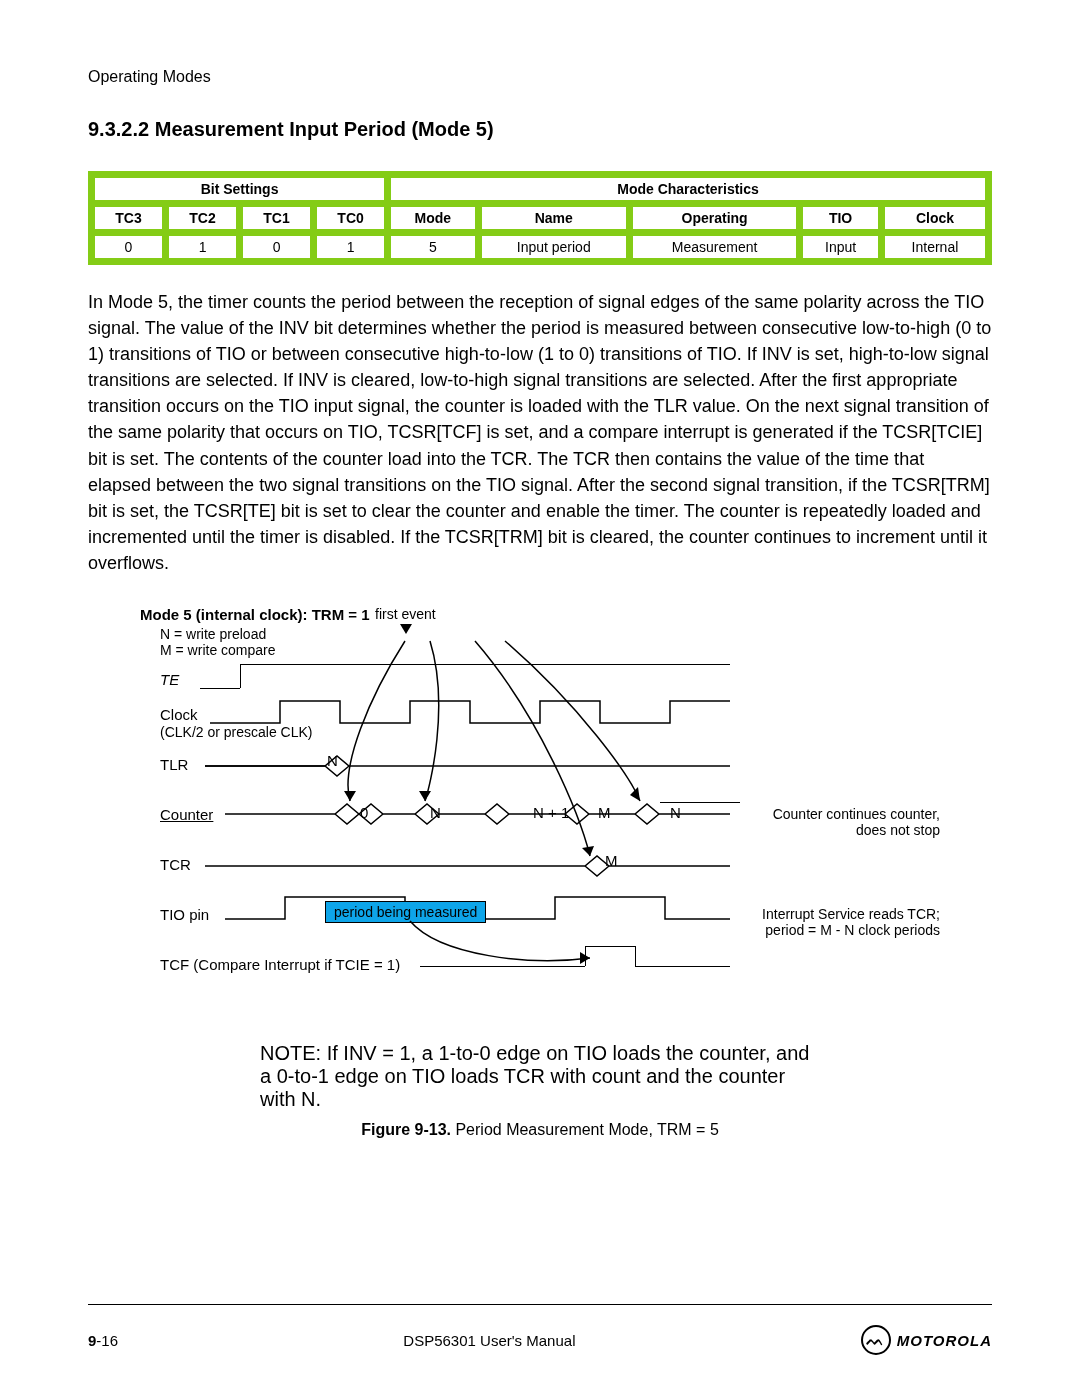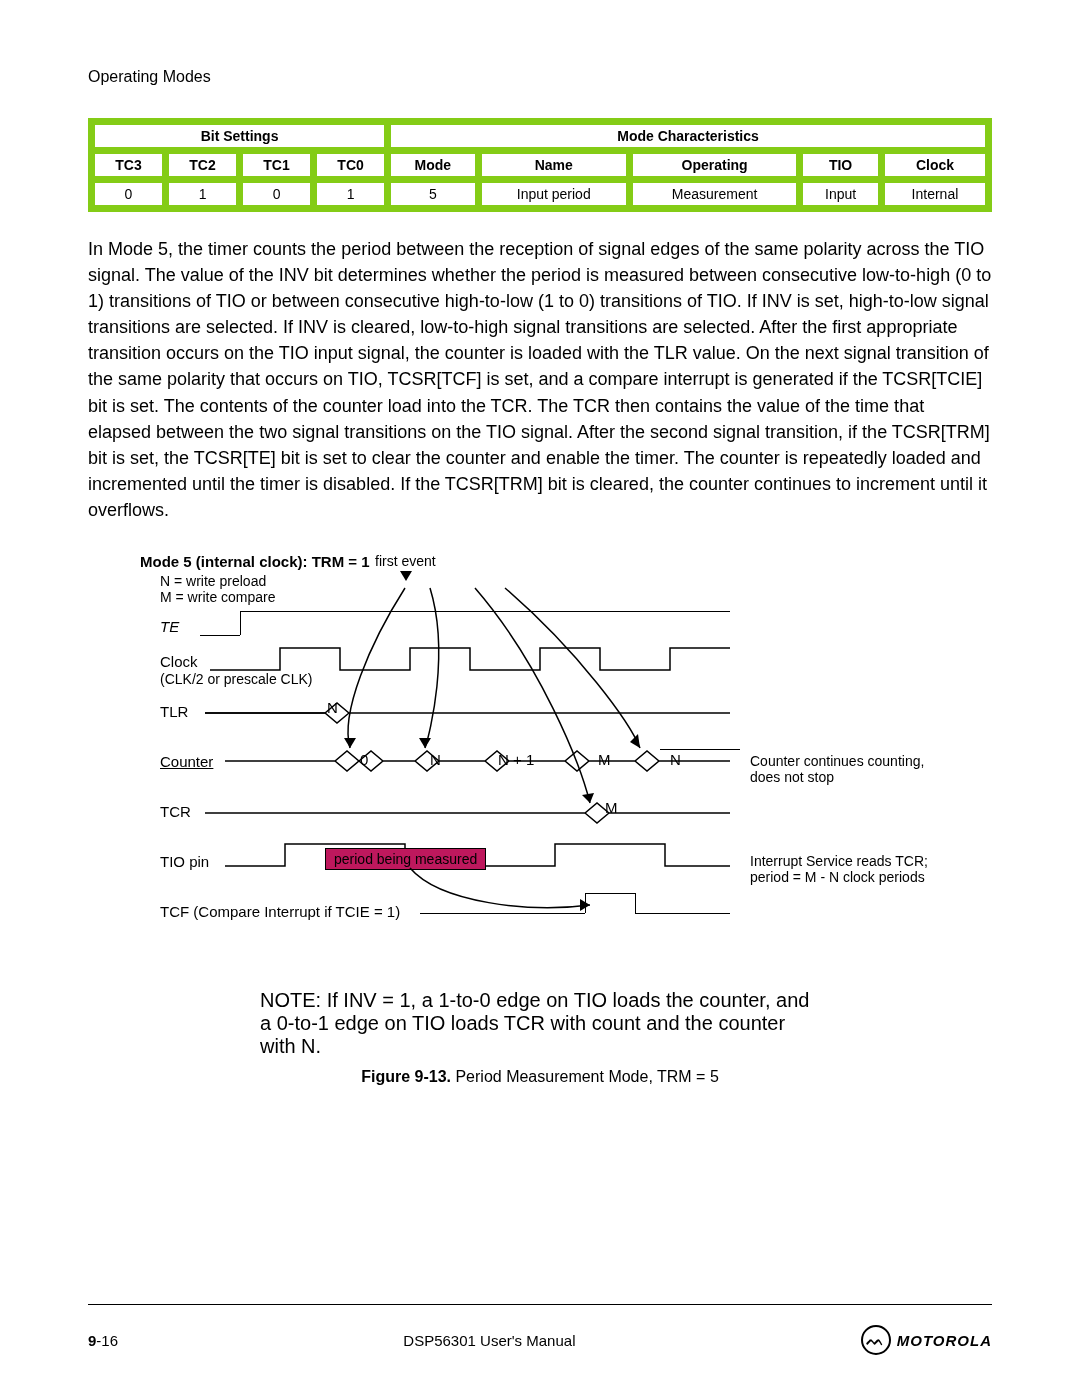--- a/index.html
+++ b/index.html
@@ -45,20 +45,21 @@
     font-size: 18px;
     line-height: 1.45;
     margin-bottom: 30px;
   }
   .figure {
     position: relative;
     width: 820px;
     height: 430px;
     margin: 0 auto 6px auto;
     font-size: 15px;
+    text-align: right;
   }
   .fig-abs { position: absolute; }
   .fig-title {
     font-weight: bold;
   }
   .note {
     font-size: 20px;
     width: 560px;
     margin: 0 auto 10px auto;
     text-align: left;
@@ -98,35 +99,36 @@
     display: flex;
     align-items: center;
     justify-content: center;
     font-style: normal;
     font-weight: bold;
     font-family: Georgia, serif;
   }
   
   .hline { border-top: 1.5px solid #000; }
   .vline { border-left: 1.5px solid #000; }
-  .box { border: 1px solid #000; padding: 2px 8px; font-size: 14px; background: #be185d; }
+  .box { border: 1px solid #000; padding: 2px 8px; font-size: 14px; background: #0ea5e9; }
   .arrow-down {
     width: 0; height: 0;
     border-left: 6px solid transparent;
     border-right: 6px solid transparent;
     border-top: 10px solid #000;
   }
 </style>
 </head>
 <body>
 
 <div class="page">
 
   <div class="header-text">Operating Modes</div>
 
+  <div class="section-heading">9.3.2.2 Measurement Input Period (Mode 5)</div>
 
   <table class="mode-table">
     <thead>
       <tr>
         <th colspan="4">Bit Settings</th>
         <th colspan="5">Mode Characteristics</th>
       </tr>
       <tr>
         <th>TC3</th>
         <th>TC2</th>
@@ -184,21 +186,21 @@
     </svg>
     <div class="fig-abs" style="left:197px; top:146px;">N</div>
 
     <div class="fig-abs" style="left:30px; top:200px;text-decoration:underline;">Counter</div>
     <svg class="fig-abs" style="left:95px; top:196px;" width="510" height="24">
       <path d="M0 12 H110 L122 2 L134 12 L146 2 L158 12 H190 L202 2 L214 12 H260 L272 2 L284 12 H340 L352 2 L364 12 H410 L422 2 L434 12 H505" stroke="#000" stroke-width="1.5" fill="none"></path>
       <path d="M110 12 L122 22 L134 12 L146 22 L158 12 M190 12 L202 22 L214 12 M260 12 L272 22 L284 12 M340 12 L352 22 L364 12 M410 12 L422 22 L434 12" stroke="#000" stroke-width="1.5" fill="none"></path>
     </svg>
     <div class="fig-abs" style="left:230px; top:198px;">0</div>
     <div class="fig-abs" style="left:300px; top:198px;">N</div>
-    <div class="fig-abs" style="left:368px; top:198px;">N + 1</div>
+    <div class="fig-abs" style="left:403px; top:198px;">N + 1</div>
     <div class="fig-abs" style="left:468px; top:198px;">M</div>
     <div class="fig-abs" style="left:540px; top:198px;">N</div>
 
     <div class="fig-abs" style="left:30px; top:250px;">TCR</div>
     <svg class="fig-abs" style="left:75px; top:248px;" width="525" height="24">
       <path d="M0 12 H380 L392 2 L404 12 H525" stroke="#000" stroke-width="1.5" fill="none"></path>
       <path d="M380 12 L392 22 L404 12" stroke="#000" stroke-width="1.5" fill="none"></path>
     </svg>
     <div class="fig-abs" style="left:475px; top:246px;">M</div>
 
@@ -221,21 +223,21 @@
       <polygon points="310,322 300,316 300,328" fill="#000"></polygon>
     </svg>
 
     <div class="fig-abs" style="left:30px; top:350px;">TCF (Compare Interrupt if TCIE = 1)</div>
     <div class="fig-abs hline" style="left:290px; top:360px; width:165px;"></div>
     <div class="fig-abs vline" style="left:455px; top:340px; height:20px;"></div>
     <div class="fig-abs hline" style="left:455px; top:340px; width:50px;"></div>
     <div class="fig-abs vline" style="left:505px; top:340px; height:20px;"></div>
     <div class="fig-abs hline" style="left:505px; top:360px; width:95px;"></div>
 
-    <div class="fig-abs" style="left:620px; top:200px; width:190px; font-size:14px;">Counter continues counting, does not stop</div>
+    <div class="fig-abs" style="left:620px; top:200px; width:190px; font-size:14px;">Counter continues counter, does not stop</div>
     <div class="fig-abs" style="left:620px; top:300px; width:190px; font-size:14px;">Interrupt Service reads TCR; period = M - N clock periods</div>
     <div class="fig-abs hline" style="left:530px; top:196px; width:80px;"></div>
 
   </div>
 
   <div class="note">NOTE: If INV = 1, a 1-to-0 edge on TIO loads the counter, and a 0-to-1 edge on TIO loads TCR with count and the counter with N.</div>
 
   <div class="fig-caption">
     <span class="bold">Figure 9-13.</span><span> Period Measurement Mode, TRM = 5</span>
   </div>

